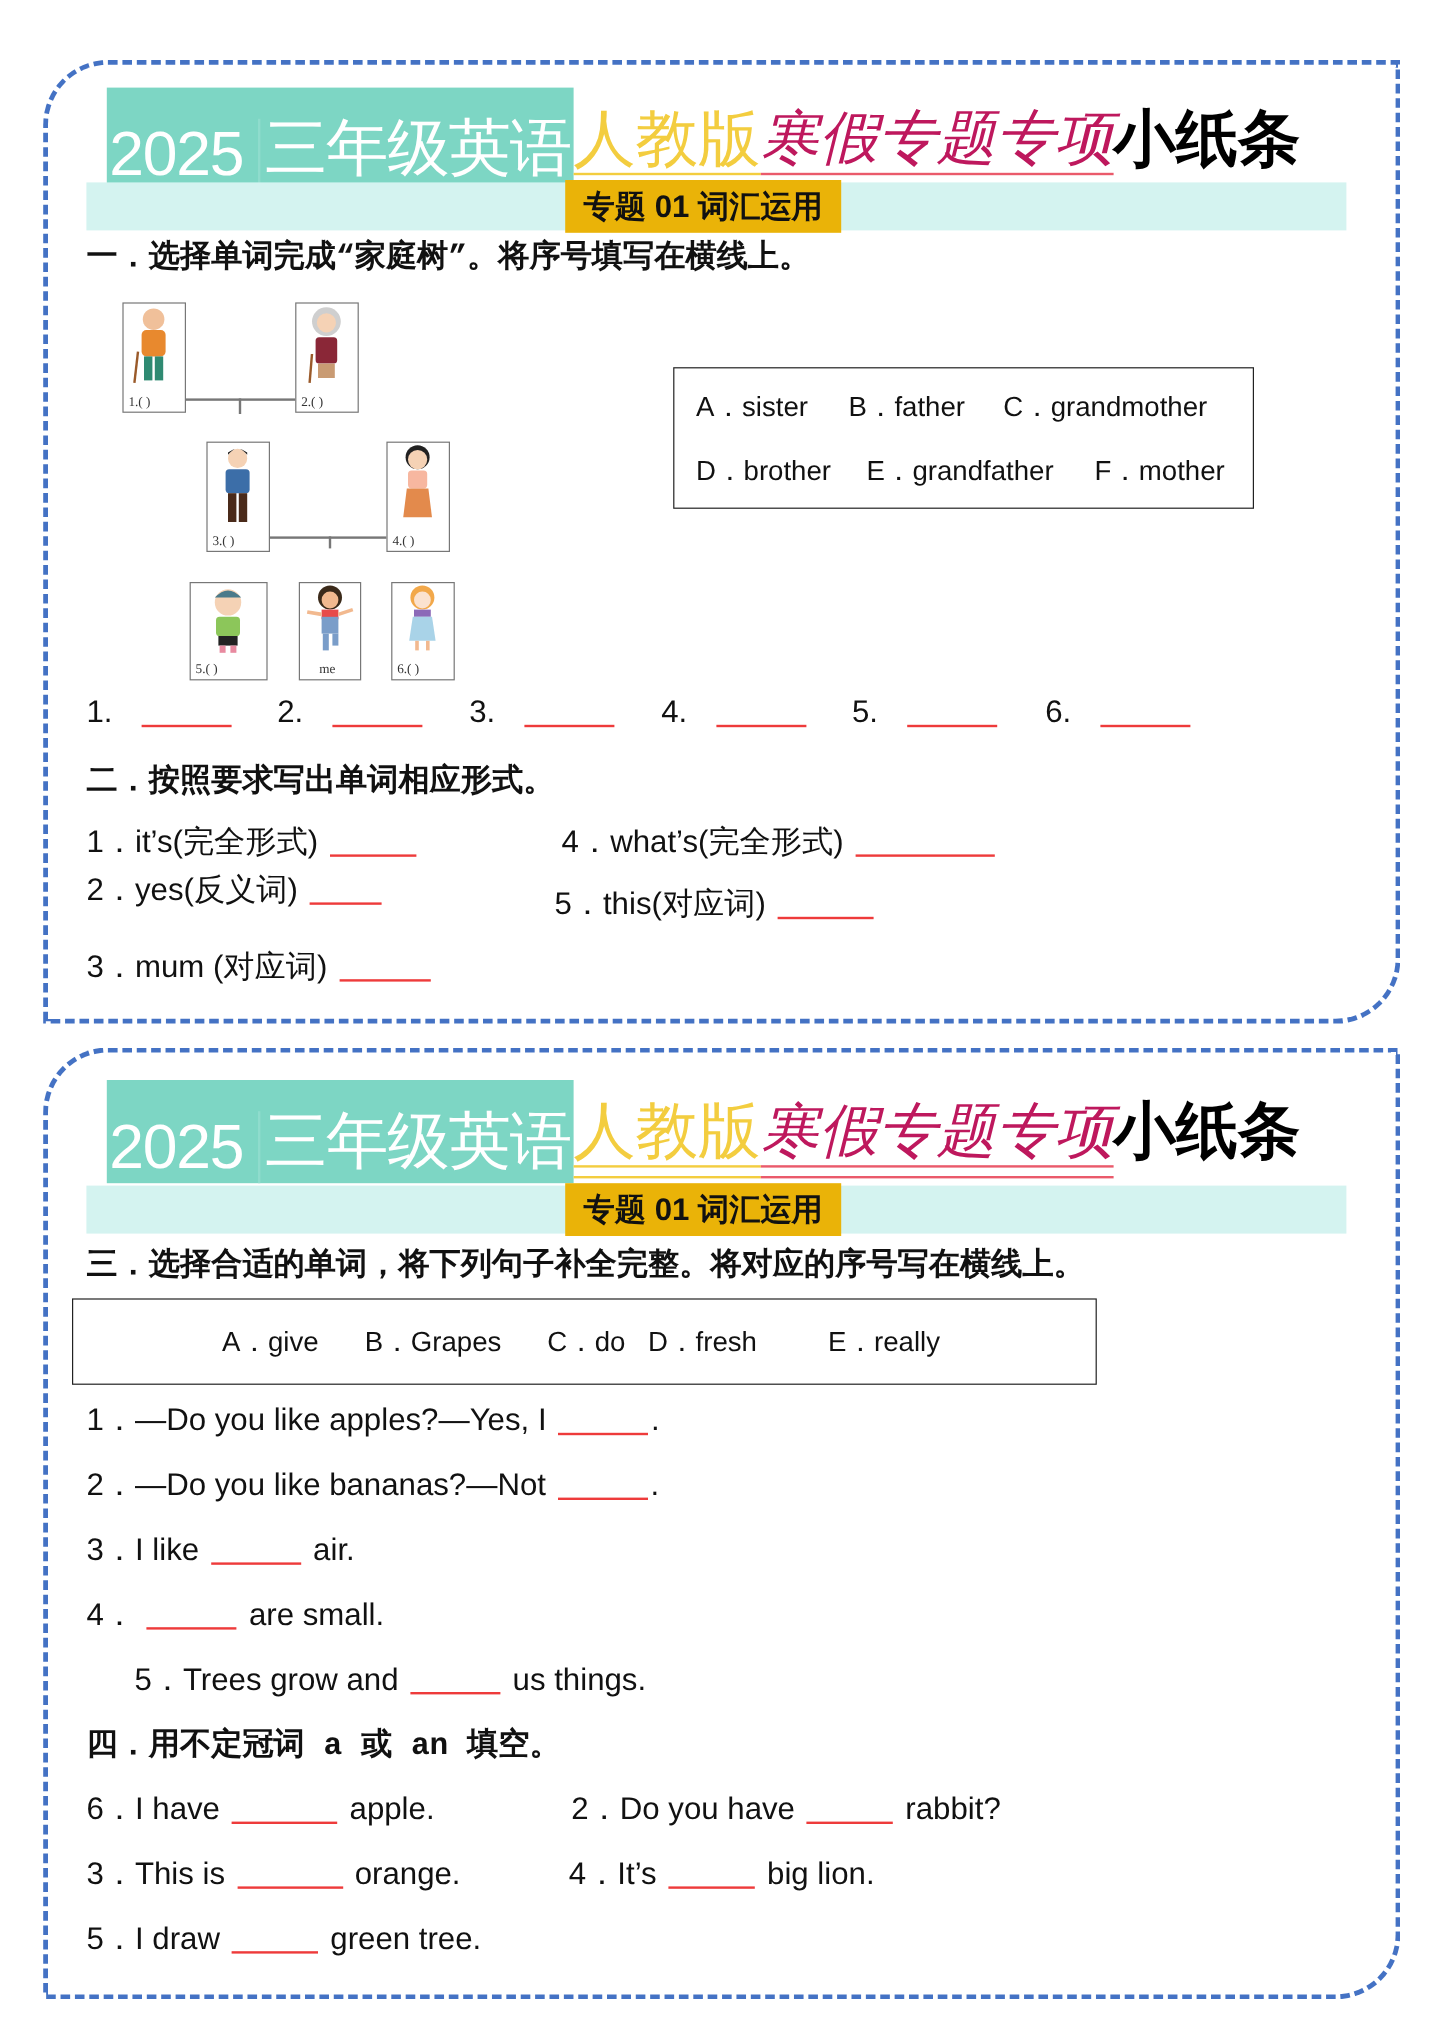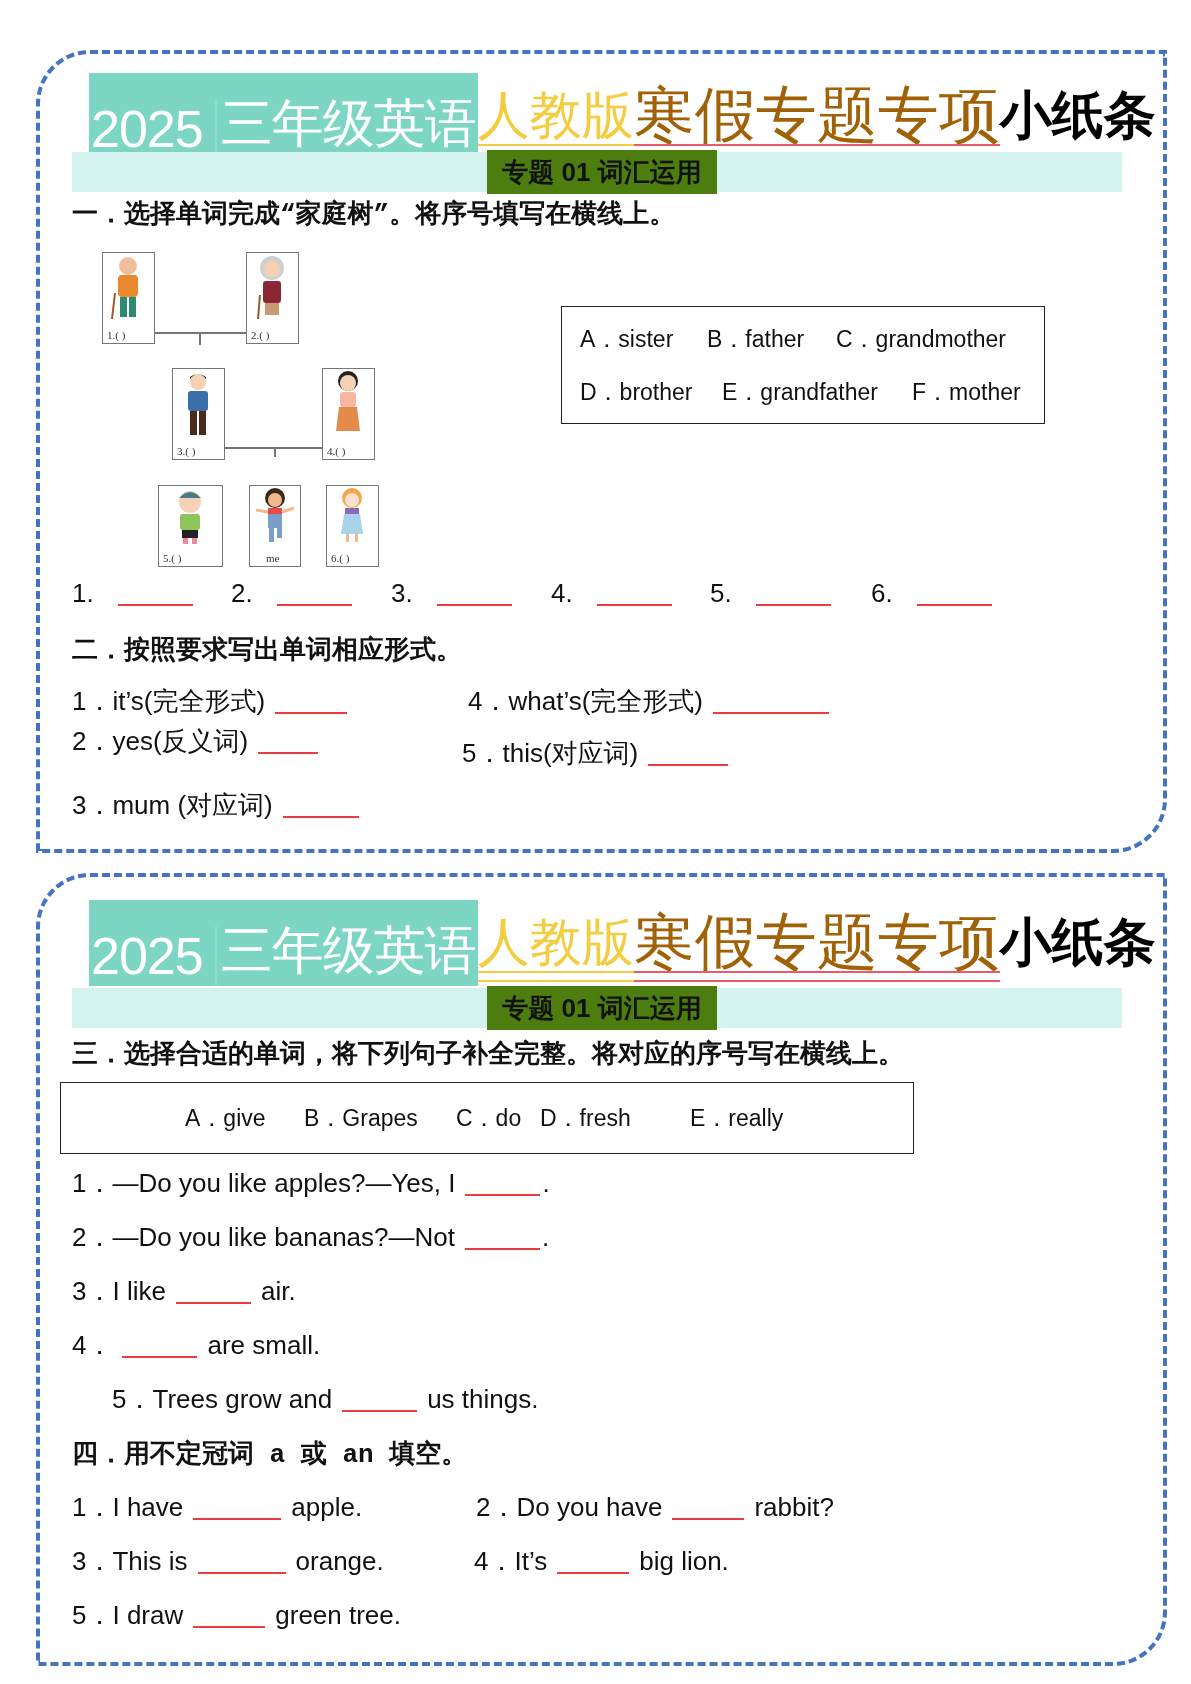--- a/index.html
+++ b/index.html
@@ -9,26 +9,26 @@
   .card { position: absolute; left: 36px; width: 1131px; border: 4px dashed #4472c4; }
   .card.c1 { top: 50px; height: 803px; border-radius: 54px 0 54px 0; }
   .card.c2 { top: 873px; height: 793px; border-radius: 54px 0 54px 0; }
 
   
   .title-row { position: absolute; left: 89px; height: 86px; display: flex; align-items: flex-end; white-space: nowrap; }
   .title-green { background: #7dd6c4; color: #ffffff; height: 86px; display: flex; align-items: flex-end; padding: 0 2px; font-size: 52px; font-family: "Liberation Sans", sans-serif; letter-spacing: -1px; }
   .title-green .yr { padding-right: 12px; border-right: 2px solid #8fdccd; margin-right: 4px; }
   .title-yellow { color: #f3cd3f; font-size: 52px; height: 86px; display: flex; align-items: center; position: relative; font-family: "Liberation Sans", sans-serif; }
   .title-yellow::after { content: ""; position: absolute; left: 0; right: 0; bottom: 4px; height: 7px; border-top: 2px solid #f3cd3f; border-bottom: 2px solid #f3cd3f; }
-  .title-red { color: #a16207; font-size: 61px; height: 86px; display: flex; align-items: center; position: relative; font-family: "Liberation Sans", sans-serif; }
+  .title-red { color: #be185d; font-size: 49px; height: 86px; display: flex; align-items: center; position: relative; font-family: "Liberation Sans", sans-serif; font-style: italic; }
   .title-red::after { content: ""; position: absolute; left: 0; right: 0; bottom: 4px; height: 7px; border-top: 2px solid #ea5a6b; border-bottom: 2px solid #ea5a6b; }
   .title-black { color: #000; font-size: 52px; height: 86px; display: flex; align-items: center; font-weight: bold; font-family: "Liberation Sans", sans-serif; }
 
   .subtitle-band { position: absolute; left: 72px; width: 1050px; height: 40px; background: #d4f3f0; }
-  .subtitle-text { position: absolute; left: 487px; width: 230px; height: 44px; background: #4d7c0f; text-align: center; font-size: 26px; line-height: 44px; color: #111; font-weight: bold; font-family: "Liberation Sans", sans-serif; }
+  .subtitle-text { position: absolute; left: 471px; width: 230px; height: 44px; background: #eab308; text-align: center; font-size: 26px; line-height: 44px; color: #111; font-weight: bold; font-family: "Liberation Sans", sans-serif; }
 
   .section-h { position: absolute; left: 72px; font-size: 26px; font-weight: bold; white-space: nowrap; font-family: Liberation Mono, monospace; }
 
   .line { position: absolute; font-size: 26px; white-space: nowrap; font-family: "Liberation Sans", sans-serif; }
   .blank { display: inline-block; border-bottom: 2px solid #ee3b3b; height: 26px; vertical-align: -4px; margin: 0 10px; }
 
   
   .fig { position: absolute; border: 1.5px solid #777; background: #fff; }
   .fig .lbl { position: absolute; bottom: 2px; left: 4px; font-family: "Liberation Serif", serif; font-size: 11px; color: #333; }
   .tree-line { position: absolute; background: #777; }
@@ -189,17 +189,17 @@
 <div class="opt" style="left:690px;top:1103px;">E．really</div>
 
 <div class="line" style="left:72px;top:1166px;"><span>1．—Do you like apples?—Yes, I</span><span class="blank" style="width:75px;"></span><span style="margin-left:-8px;">.</span></div>
 <div class="line" style="left:72px;top:1220px;"><span>2．—Do you like bananas?—Not</span><span class="blank" style="width:75px;"></span><span style="margin-left:-8px;">.</span></div>
 <div class="line" style="left:72px;top:1274px;"><span>3．I like</span><span class="blank" style="width:75px;"></span><span>air.</span></div>
 <div class="line" style="left:72px;top:1328px;"><span>4．</span><span class="blank" style="width:75px;"></span><span>are small.</span></div>
 <div class="line" style="left:72px;top:1382px;margin-left:40px;"><span>5．Trees grow and</span><span class="blank" style="width:75px;"></span><span>us things.</span></div>
 
 <div class="section-h" style="top:1436px;">四．用不定冠词 a 或 an  填空。</div>
 
-<div class="line" style="left:72px;top:1490px;"><span>1．I have</span><span class="blank" style="width:88px;"></span><span>apple.</span></div>
+<div class="line" style="left:72px;top:1490px;"><span>6．I have</span><span class="blank" style="width:88px;"></span><span>apple.</span></div>
 <div class="line" style="left:476px;top:1490px;"><span>2．Do you have</span><span class="blank" style="width:72px;"></span><span>rabbit?</span></div>
 <div class="line" style="left:72px;top:1544px;"><span>3．This is</span><span class="blank" style="width:88px;"></span><span>orange.</span></div>
 <div class="line" style="left:474px;top:1544px;"><span>4．It’s</span><span class="blank" style="width:72px;"></span><span>big lion.</span></div>
 <div class="line" style="left:72px;top:1598px;"><span>5．I draw</span><span class="blank" style="width:72px;"></span><span>green tree.</span></div>
 
 </body></html>

